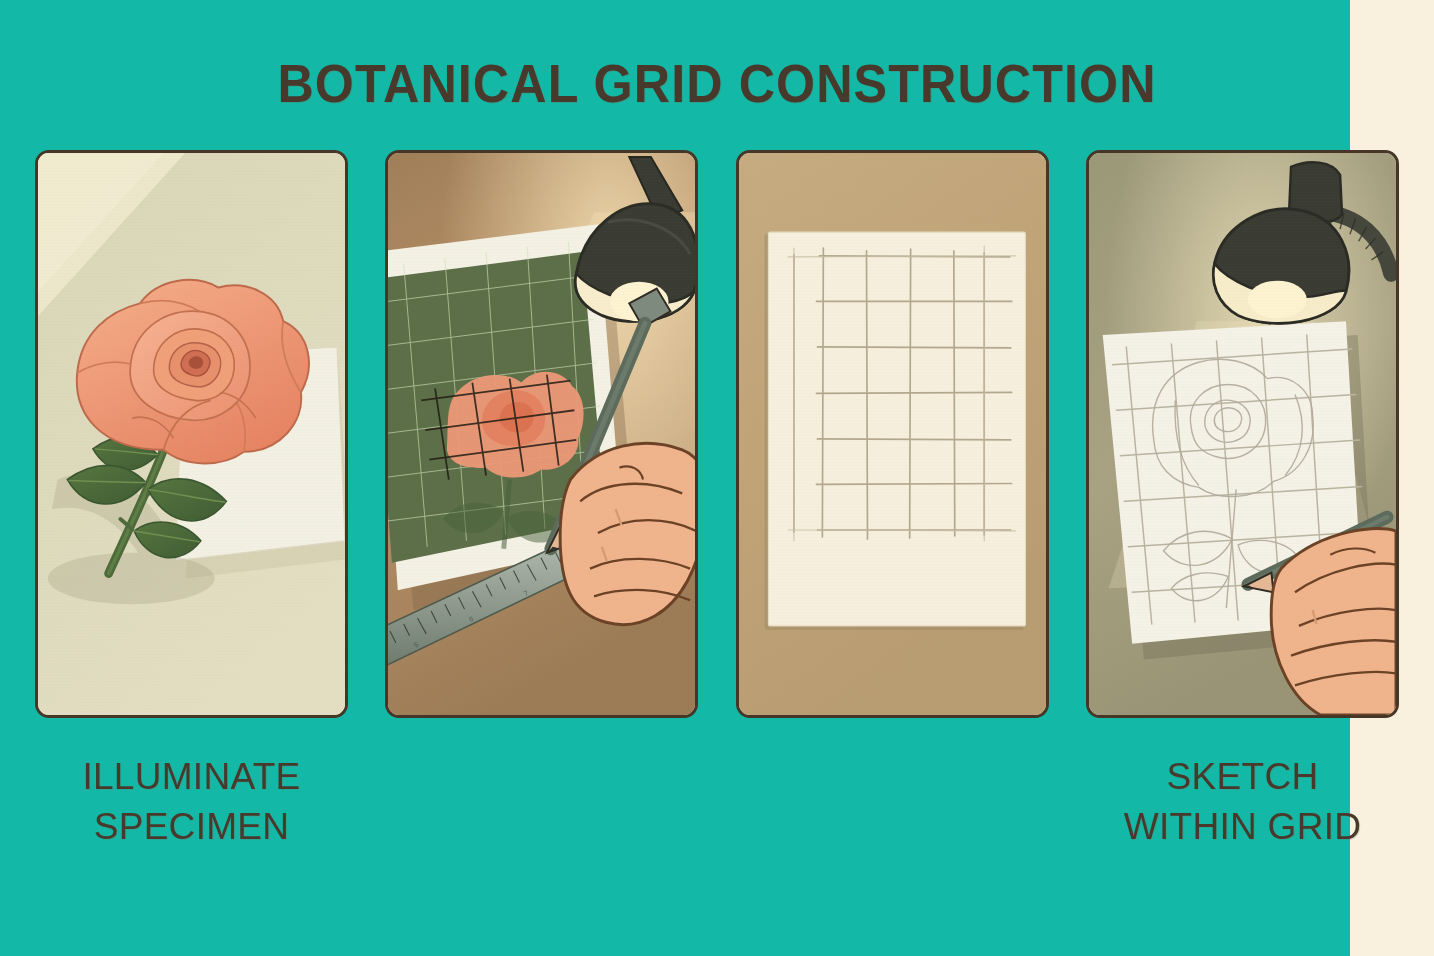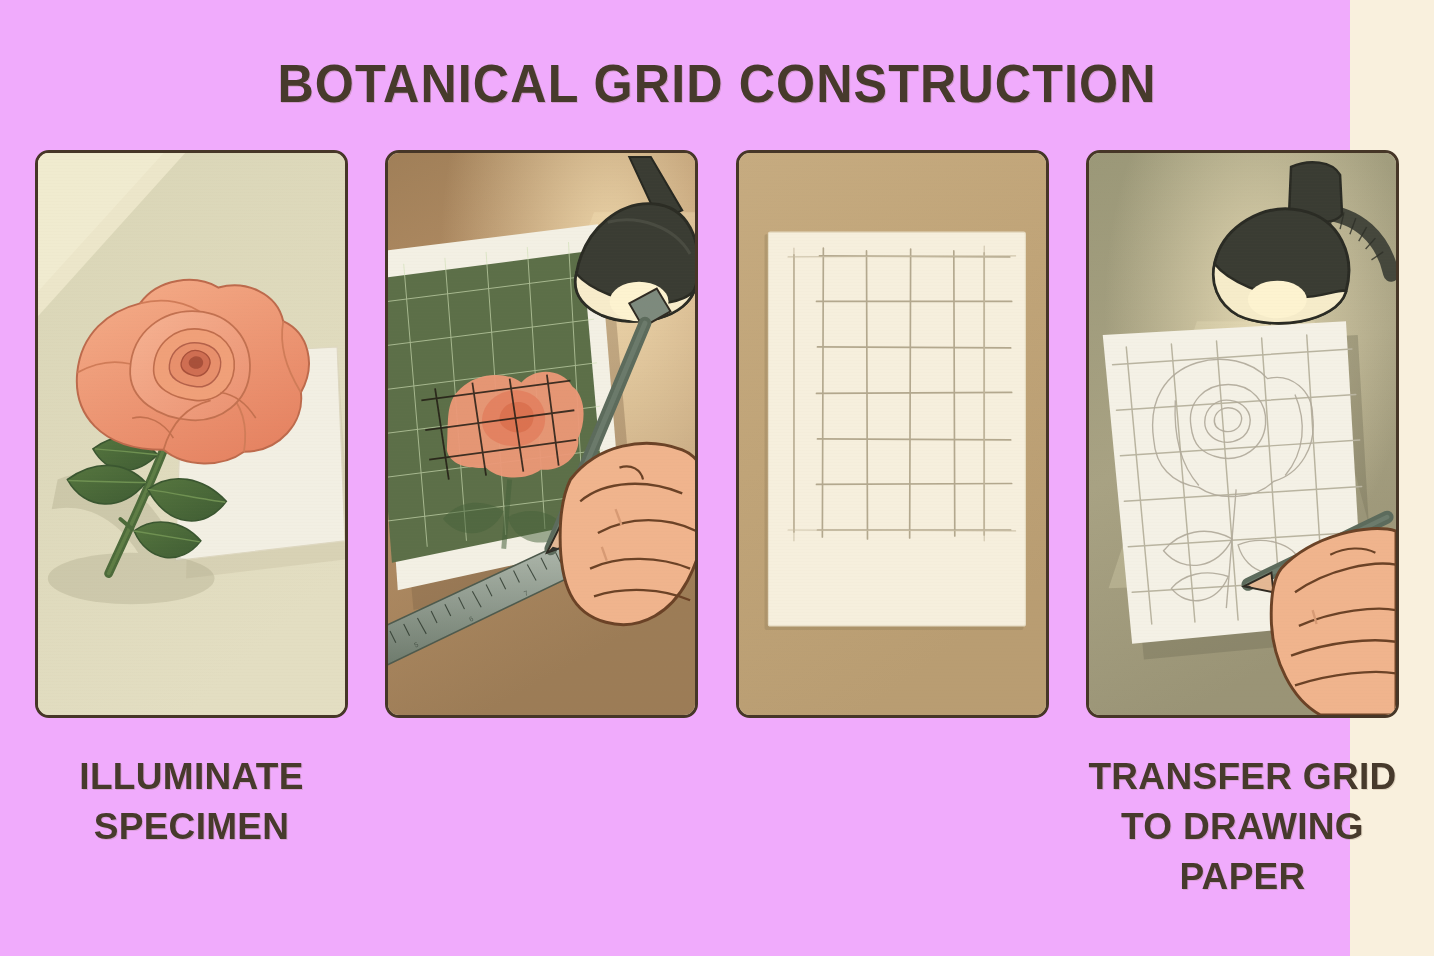--- a/index.html
+++ b/index.html
@@ -11,21 +11,21 @@
     height: 956px;
     background: #f9f0dd;
     font-family: "Liberation Sans", sans-serif;
     overflow: hidden;
     position: relative;
   }
   #infographic {
     width: 1350px;
     height: 956px;
     position: relative;
-    background: #f0abfc;
+    background: #14b8a6;
   }
   #title {
     position: absolute;
     top: 52px;
     left: 0;
     width: 1434px;
     text-align: center;
     font-size: 54px;
     font-weight: bold;
     letter-spacing: 1.2px;
@@ -60,21 +60,21 @@
     top: 752px;
     left: 35px;
     width: 1364px;
     display: flex;
     justify-content: space-between;
   }
   .caption {
     width: 313px;
     text-align: center;
     font-size: 37px;
-    font-weight: bold;
+    font-weight: normal;
     line-height: 1.35;
     color: #473a2c;
     letter-spacing: 0.3px;
     font-family: "Liberation Sans", sans-serif;
     text-shadow: 1px 1px 0 rgba(130,110,85,0.22);
     white-space: pre-line;
   }
   .grain {
     position: absolute;
     inset: 0;
@@ -437,18 +437,17 @@
         </g>
       </svg>
       <div class="grain"></div>
     </div>
 
   </div>
 
   <div class="caption-row">
     <div class="caption">ILLUMINATE
 SPECIMEN</div>
-    <div class="caption">TRANSFER GRID
-TO DRAWING
-PAPER</div>
+    <div class="caption">SKETCH
+WITHIN GRID</div>
   </div>
 
 </div>
 
 </body></html>

